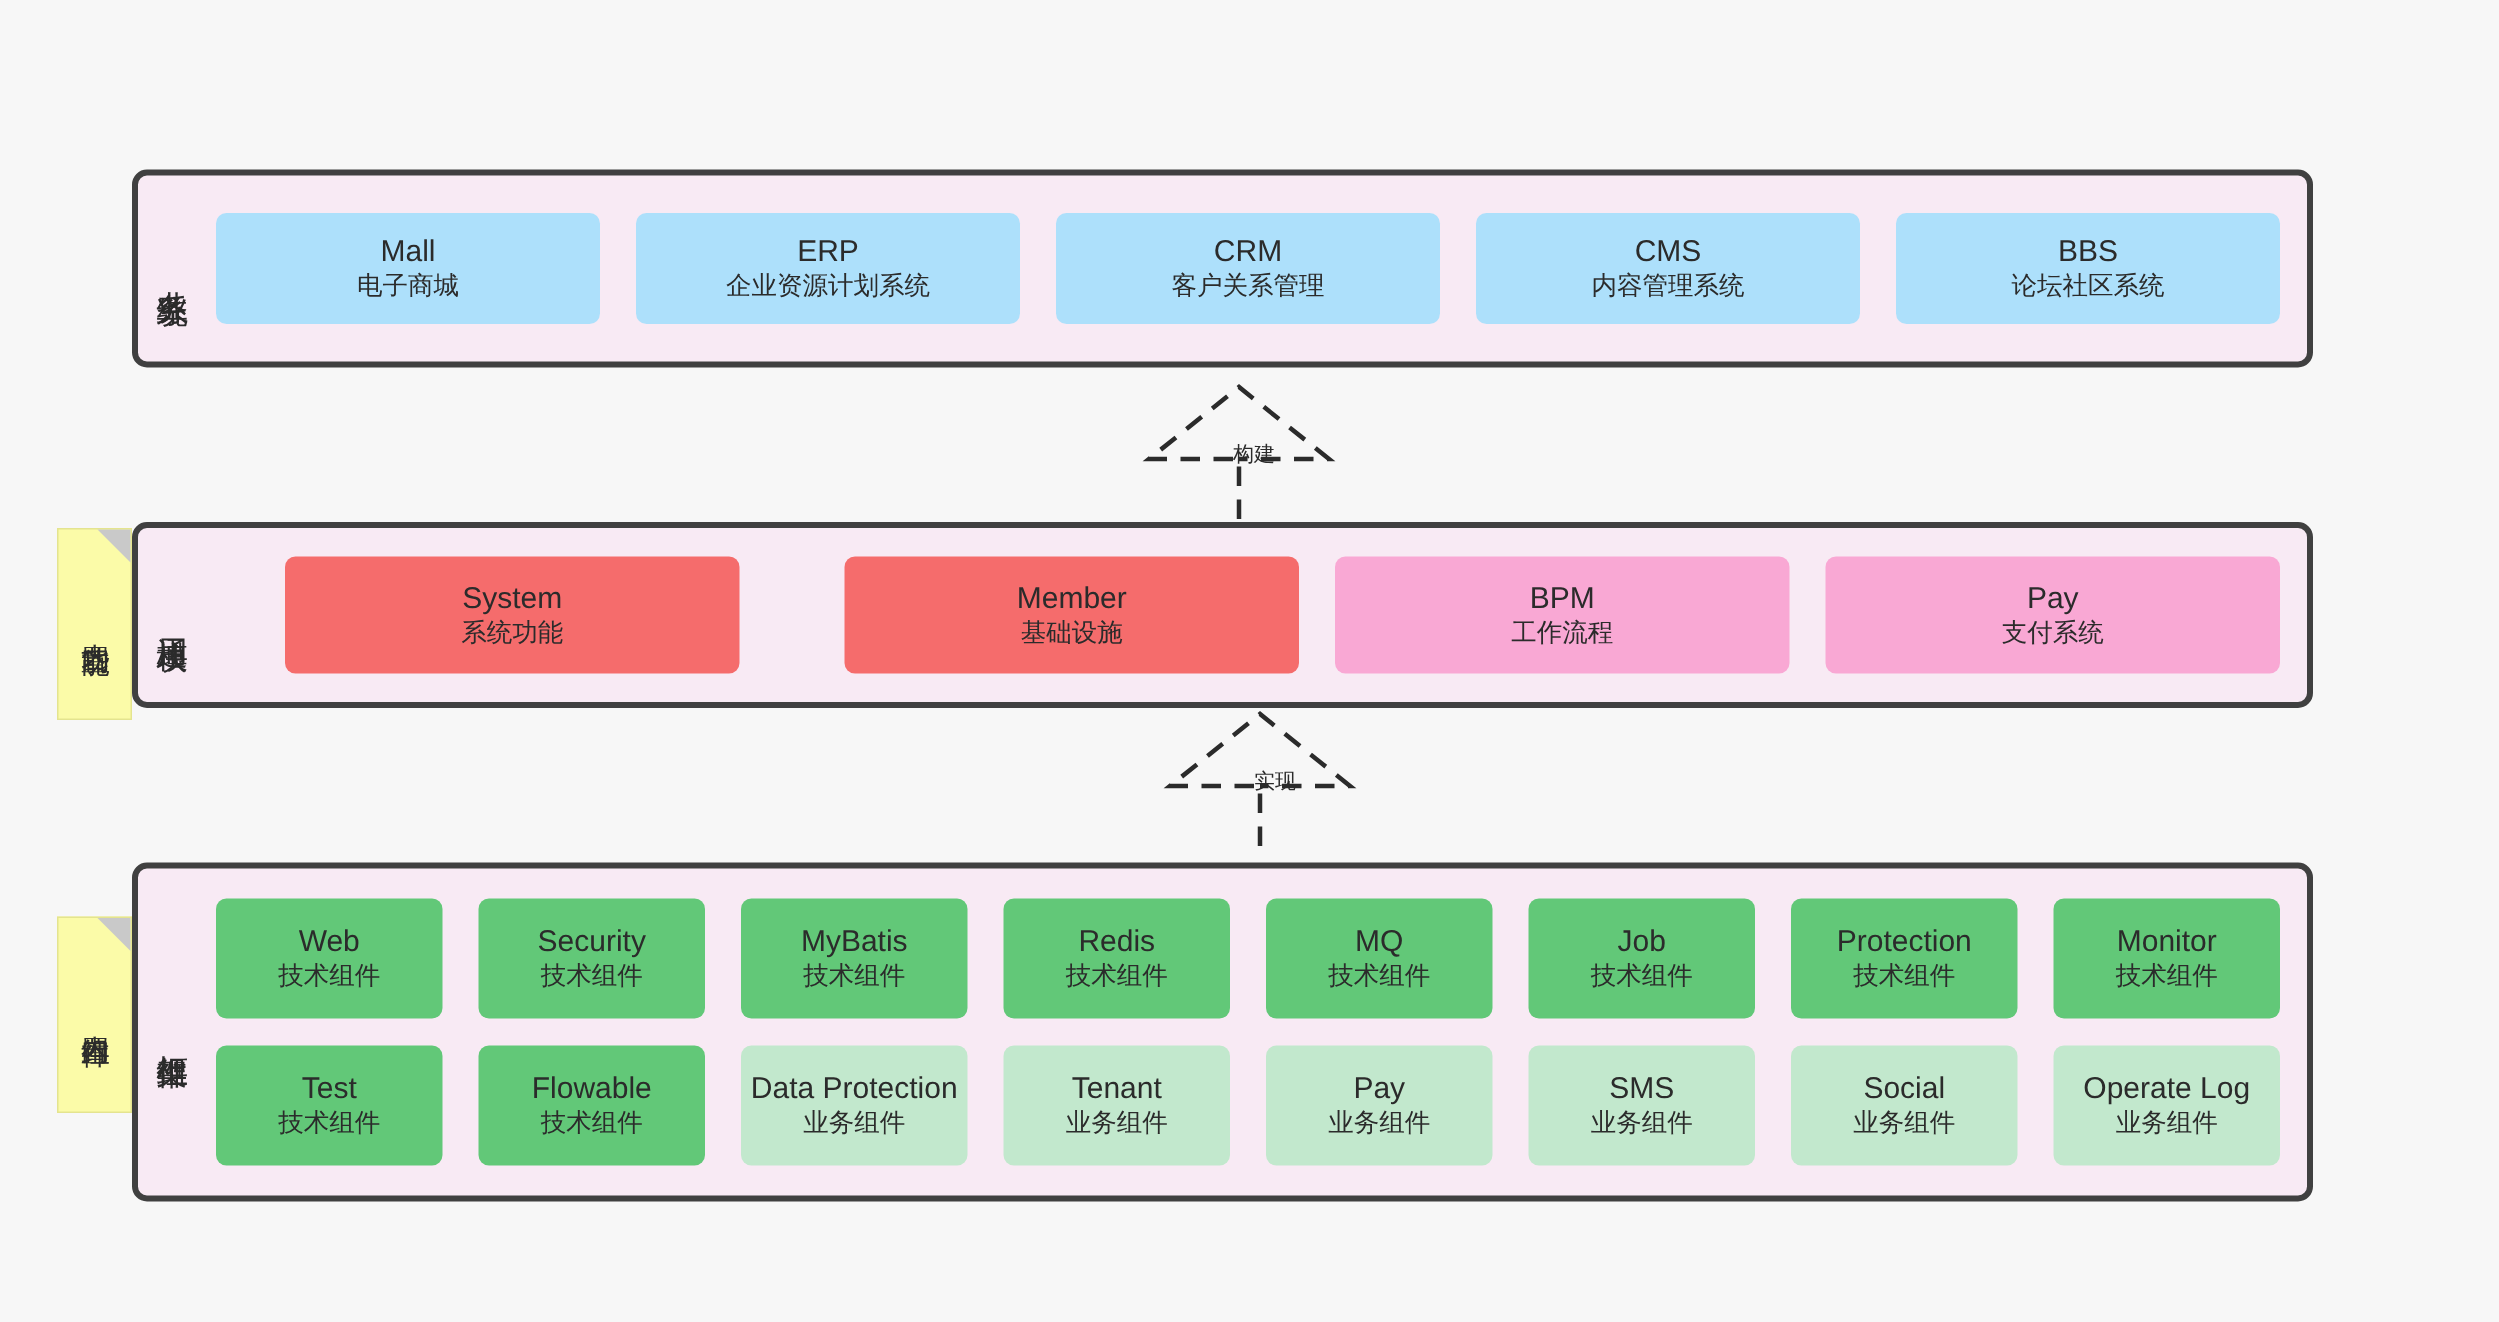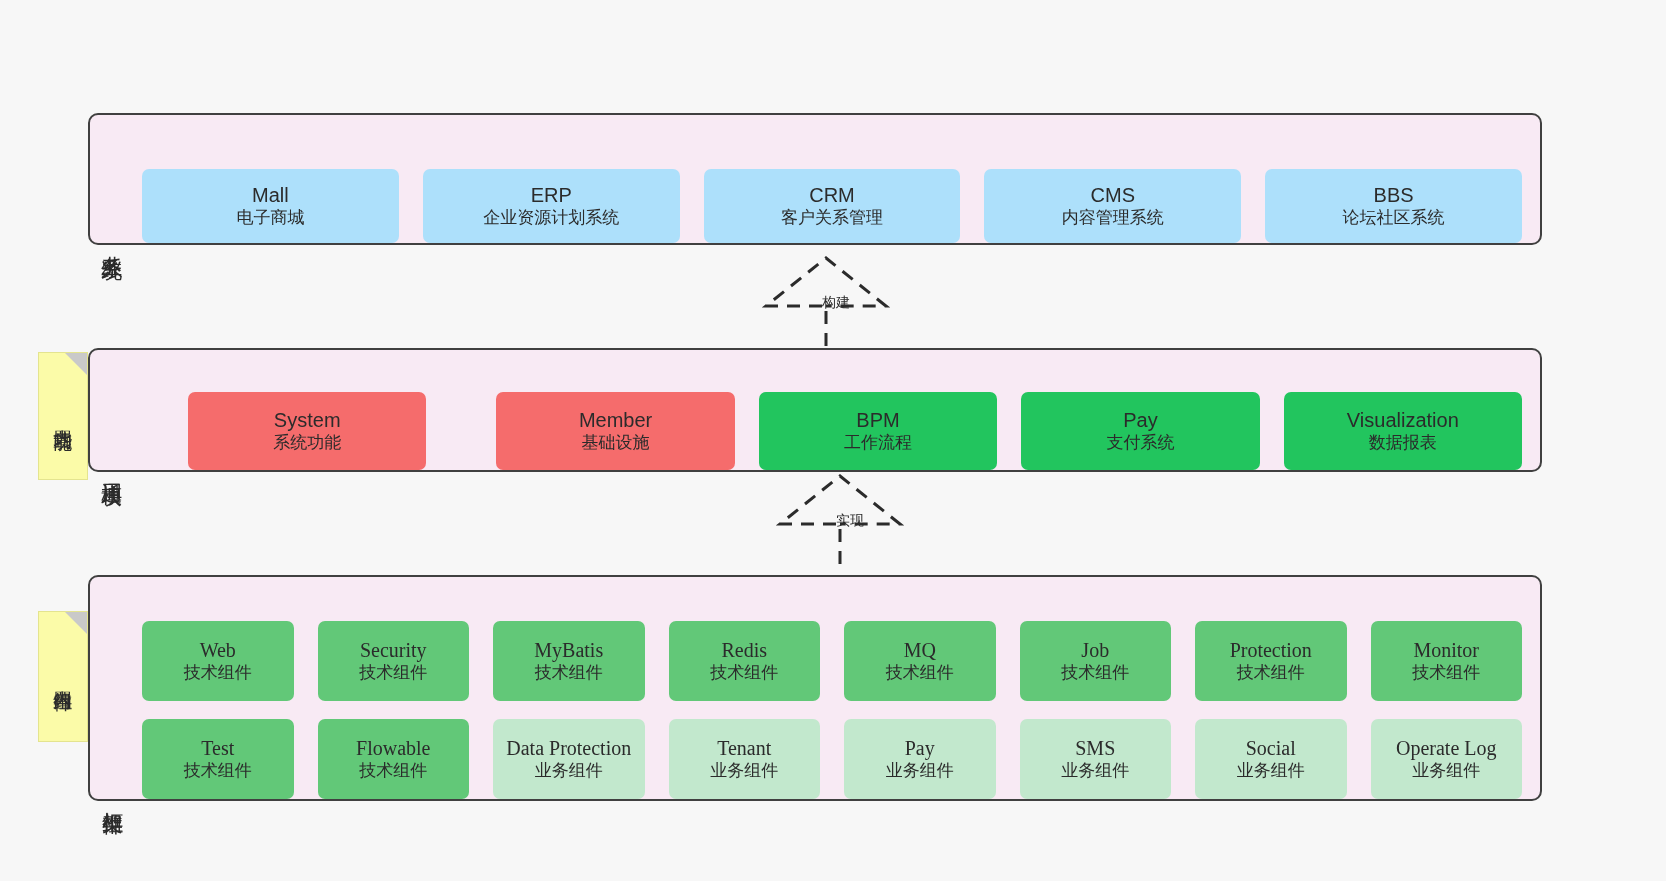--- a/index.html
+++ b/index.html
@@ -11,24 +11,24 @@
     overflow:hidden;
     position:relative;
   }
   #canvas { position:absolute; inset:0; }
 
   
   .layer {
     position:absolute;
     box-sizing:border-box;
     background:#f8eaf4;
-    border:2px solid #404040;
+    border:4px solid #404040;
     border-radius:10px;
     display:flex;
-    align-items:flex-end;
+    align-items:center;
   }
   .layer-title {
     flex:0 0 auto;
     width:44px;
     display:flex;
     align-items:center;
     justify-content:center;
     font-size:21px;
     line-height:1.12;
     color:#2b2b2b;
@@ -64,32 +64,32 @@
     line-height:1.22;
     padding:4px 6px;
     user-select:none;
   }
   .card .en { font-size:20px; }
   .card .cn { font-size:17px; }
 
   
   .c-blue       { background:#ade0fb; }
   .c-red        { background:#f56c6c;margin-left:46px; }
-  .c-pink       { background:#22c55e; }
+  .c-pink       { background:#f9a8d4; }
   .c-green      { background:#62c878; }
   .c-greenlight { background:#c2e8cd; }
 
   
   #layer-business { left:88px;  top:113px; width:1454px; height:132px; }
   #layer-business .card { height:74px; }
 
   #layer-common   { left:88px;  top:348px; width:1454px; height:124px; }
   #layer-common .card { height:78px; }
 
-  #layer-framework{ left:88px;  top:575px; width:1454px; height:226px;font-family:Liberation Serif, serif; }
+  #layer-framework{ left:88px;  top:575px; width:1454px; height:226px; }
   #layer-framework .card { height:80px; }
   #layer-framework .layer-body { gap:18px; }
 
   
   .note {
     position:absolute;
     width:48px;
     background:#fbfba8;
     border:1px solid #e4e48f;
     display:flex;
@@ -188,24 +188,20 @@
           <span class="cn">基础设施</span>
         </div>
         <div class="card c-pink">
           <span class="en">BPM</span>
           <span class="cn">工作流程</span>
         </div>
         <div class="card c-pink">
           <span class="en">Pay</span>
           <span class="cn">支付系统</span>
         </div>
-        <div class="card c-pink">
-          <span class="en">Visualization</span>
-          <span class="cn">数据报表</span>
-        </div>
       </div>
     </div>
   </div>
 
   <div class="arrow" id="arrow-impl">
     <svg width="200" height="90" viewBox="0 0 200 90" aria-hidden="true">
       <path d="M70 90 L70 50 L10 50 L70 2 L130 50 L70 50" fill="none" stroke="#2b2b2b" stroke-width="3" stroke-dasharray="13 9" stroke-linecap="butt" transform="translate(0,-2)"></path>
     </svg>
     <span class="arrow-label">实现</span>
   </div>

